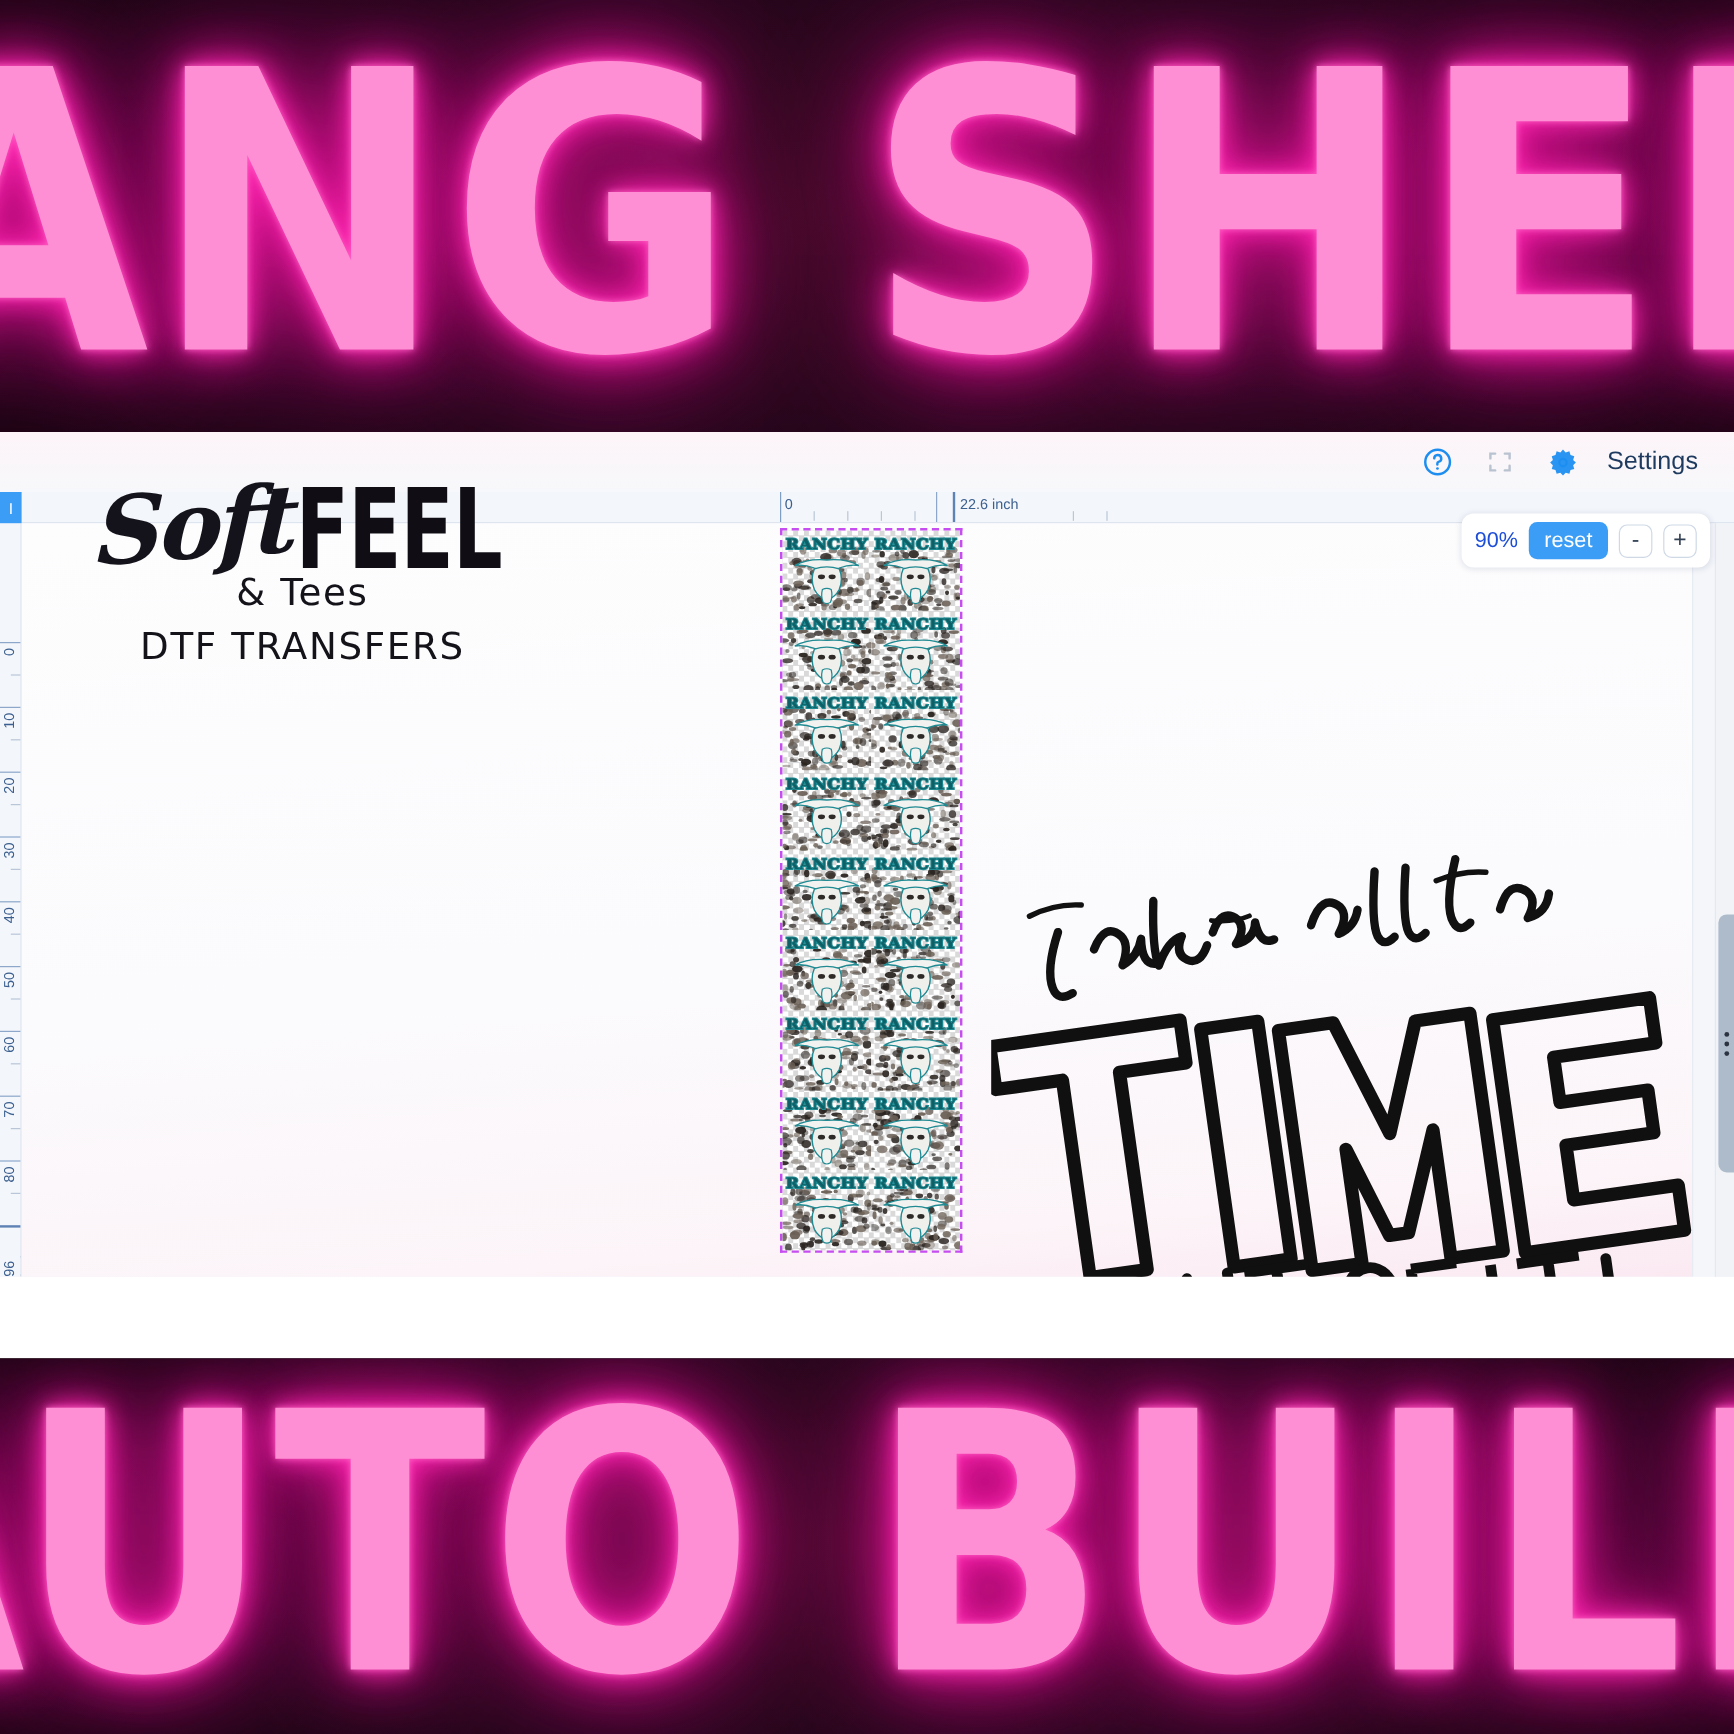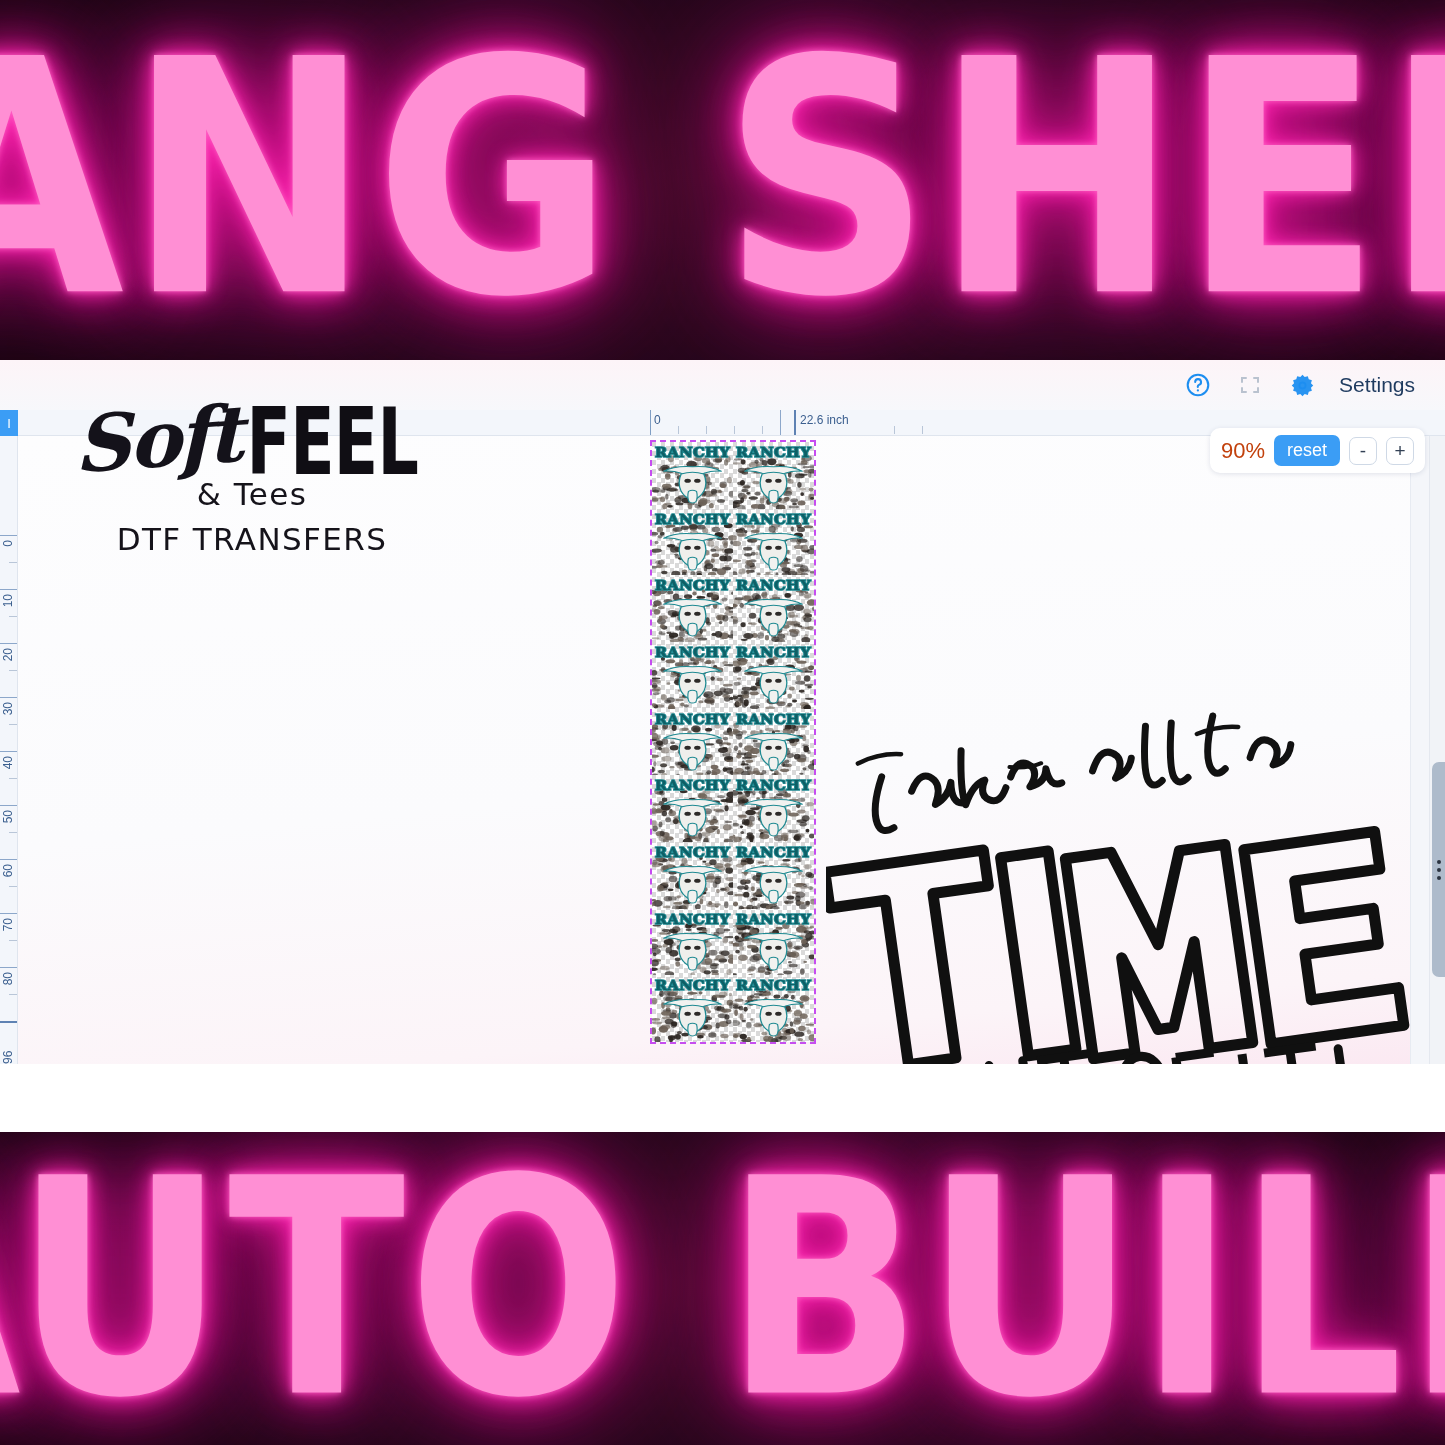--- a/index.html
+++ b/index.html
@@ -121,21 +121,21 @@
   #sheet {
     position: absolute; left: 0; top: 0;
     width: 1393px; height: 628px;
     background: linear-gradient(175deg, #fdfdfe 0%, #fbfbfd 55%, #fcf4f8 88%, #fbe9f2 100%);
     border-right: 1px solid #e7ebf2;
   }
 
   
   #ranchy-block {
     position: absolute; left: 634px; top: 6px;
-    width: 162px; height: 600px;
+    width: 148px; height: 600px;
     outline: 2px dashed #c64df0;
     outline-offset: 0px;
     background:
       repeating-conic-gradient(#ffffff 0% 25%, #d9d9d9 0% 50%) 0 0 / 9px 9px;
     display: grid;
     grid-template-columns: 1fr 1fr;
     grid-template-rows: repeat(9, 1fr);
   }
   .ranchy-cell { position: relative; overflow: hidden; }
   .ranchy-cell svg { position: absolute; inset: 0; width: 100%; height: 100%; }
@@ -162,21 +162,21 @@
   .hdots i { display: block; width: 4px; height: 4px; border-radius: 50%; background: #2b3340; }
 
   
   #zoom-ctl {
     position: absolute; right: 20px; top: 18px; z-index: 8;
     display: flex; align-items: center; gap: 9px;
     background: #ffffff; border-radius: 10px;
     padding: 7px 11px;
     box-shadow: 0 1px 5px rgba(30,50,90,0.13);
   }
-  #zoom-pct { font-size: 22px; color: #c2410c; }
+  #zoom-pct { font-size: 18px; color: #1d4ed8; }
   #zoom-reset {
     background: #3b9df5; color: #fff; border-radius: 7px;
     padding: 5px 13px; font-size: 18px; text-align: right;
   }
   .zoom-step {
     border: 1px solid #cfd9e6; border-radius: 7px;
     width: 28px; height: 28px; display: flex; align-items: center; justify-content: center;
     font-size: 19px; color: #334155; background: #fff;
   }
 

